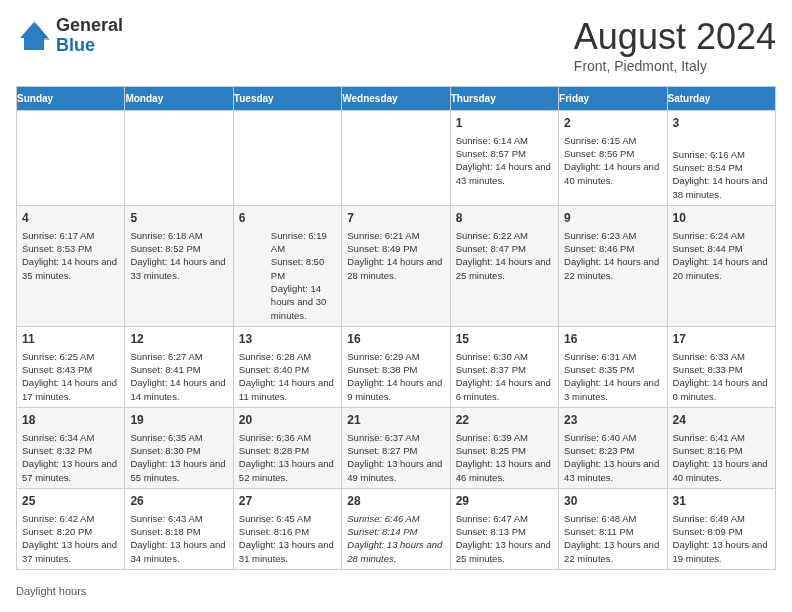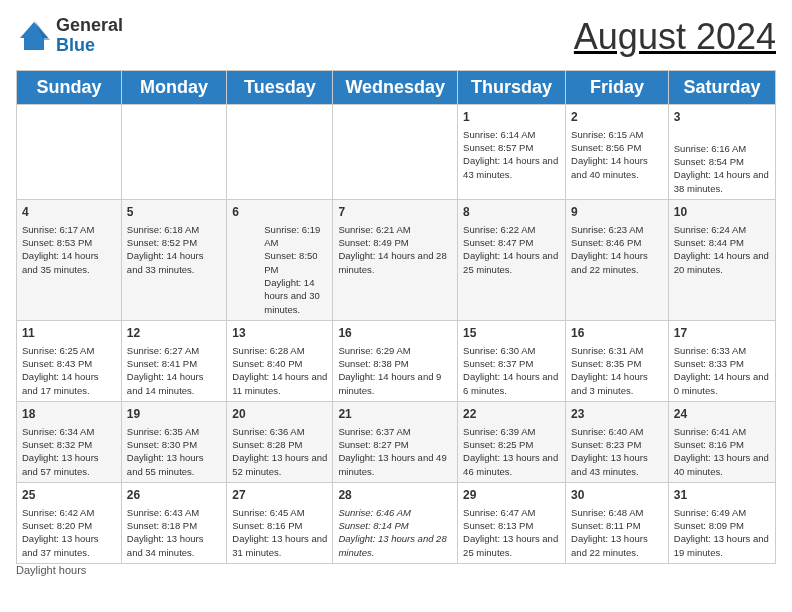--- a/index.html
+++ b/index.html
@@ -35,42 +35,41 @@
       font-size: 18px;
       font-weight: bold;
       color: #1a6faf;
     }
     .logo-icon {
       width: 36px;
       height: 36px;
     }
     .title-block {
       text-align: left;
-      text-decoration: underline;
     }
     .main-title {
       font-size: 36px;
       font-weight: normal;
       color: #333;
     }
     .subtitle {
       font-size: 14px;
       color: #555;
     }
     .calendar-table {
       width: 100%;
       border-collapse: collapse;
       font-size: 10.5px;
     }
     .calendar-table thead tr th {
       background: #2b7ec1;
       color: #fff;
-      text-align: center;
-      padding: 6px 12px;
-      font-size: 18px;
+      text-align: left;
+      padding: 6px 0;
+      font-size: 10px;
       font-weight: bold;
       border: 1px solid #ccc;
     }
     .calendar-table tbody tr td {
       vertical-align: top;
       border: 1px solid #ccc;
       padding: 4px 5px;
       width: calc(100% / 7);
       height: 78px;
       color: #333;
@@ -86,41 +85,42 @@
       font-size: 12px;
       font-weight: bold;
       display: block;
       margin-bottom: 2px;
     }
     .day-info {
       font-size: 9.5px;
       color: #333;
     }
     .footer {
-      margin-top: 0;
+      margin-top: 15px;
       font-size: 11px;
       color: #555;
     }
   </style>
 </head>
 <body>
 
 <div class="header">
   <div class="logo">
     <svg class="logo-icon" viewBox="0 0 36 36" xmlns="http://www.w3.org/2000/svg">
       <polygon points="18,4 32,20 28,20 28,32 8,32 8,20 4,20" fill="#2b7ec1"></polygon>
       <polygon points="18,2 34,22 28,22" fill="#1a5f9a" opacity="0.5"></polygon>
     </svg>
     <div class="logo-text">
       <span class="logo-general">General</span>
       <span class="logo-blue">Blue</span>
     </div>
   </div>
   <div class="title-block">
     <div class="main-title">August 2024</div>
+    <div class="subtitle">Front, Piedmont, Italy</div>
   </div>
 </div>
 
 <table class="calendar-table">
   <thead>
     <tr>
     <th>Sunday</th>
         <th>Monday</th>
         <th>Tuesday</th>
         <th>Wednesday</th>

